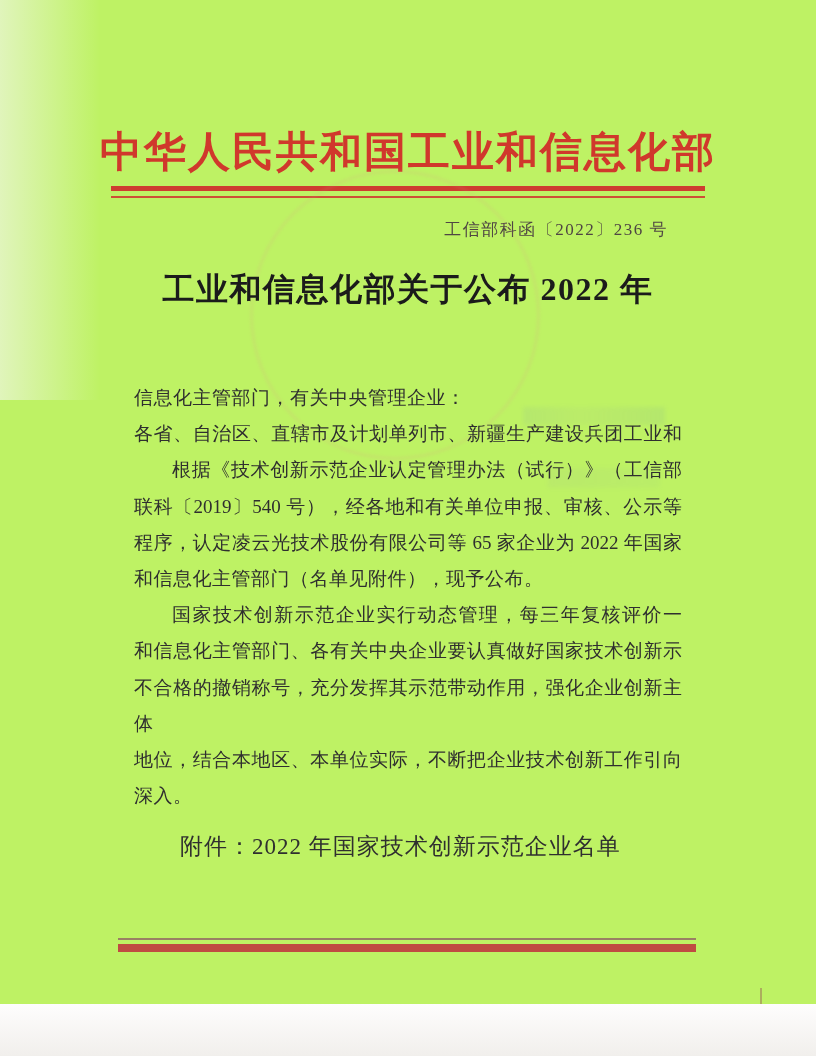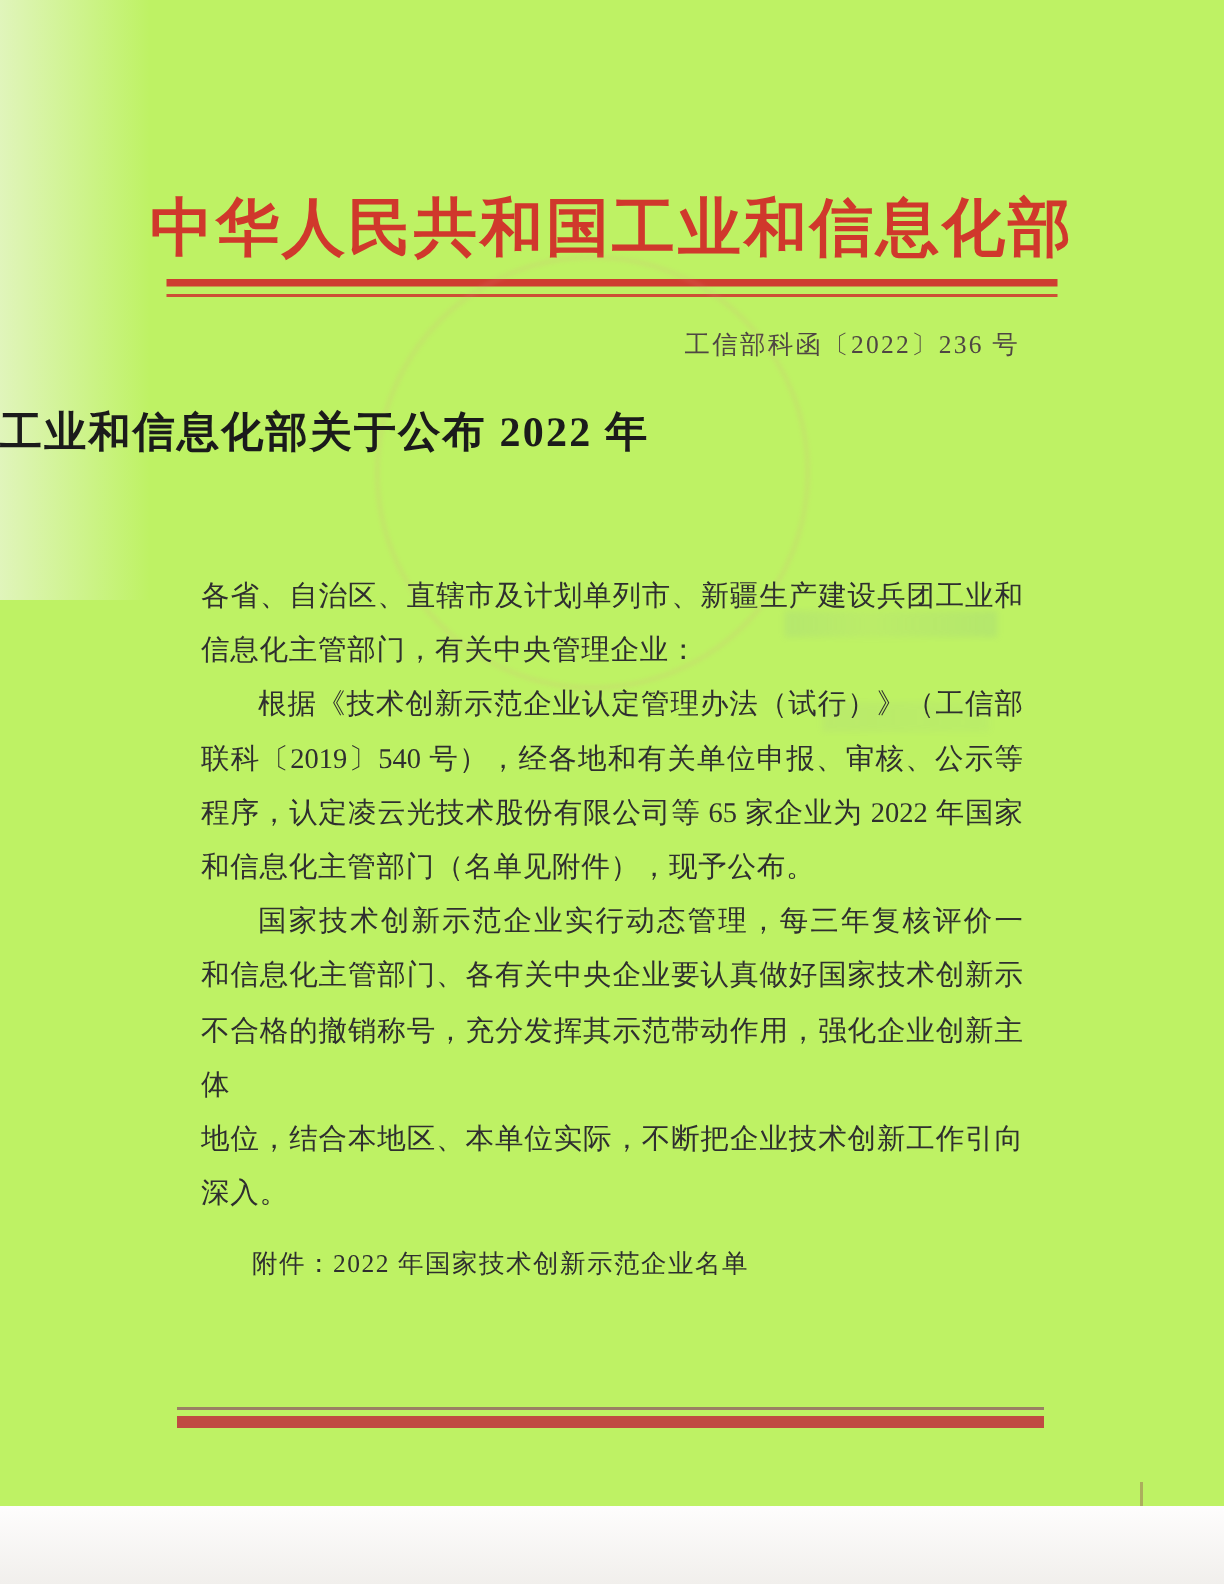--- a/index.html
+++ b/index.html
@@ -16,47 +16,47 @@
   }
   .org-header{
     position:absolute;top:124px;left:0;right:0;text-align:center;
     font-size:42px;font-weight:700;color:var(--header-red);
     letter-spacing:2px;white-space:nowrap;
   }
   .rule{position:absolute;left:111px;right:111px;background:var(--rule-red);}
   .rule-thick{top:186px;height:5px;}
   .rule-thin{top:196px;height:2px;opacity:.9;}
   .doc-number{
-    position:absolute;top:218px;right:136px;
+    position:absolute;top:218px;right:148px;
     font-size:17px;color:var(--docnum-text);letter-spacing:1.5px;
   }
   .seal{
     position:absolute;left:250px;top:170px;width:290px;height:290px;
     border:3px solid var(--seal-pink);border-radius:50%;
     opacity:.14;filter:blur(1.5px);pointer-events:none;
   }
   .title{
-    position:absolute;top:270px;left:0;right:0;text-align:left;
-    font-size:28px;font-weight:700;color:var(--title-text);
+    position:absolute;top:270px;left:0;right:0;text-align:center;
+    font-size:32px;font-weight:700;color:var(--title-text);
     line-height:38px;letter-spacing:1.5px;
   }
   .title .title-line{display:block;}
   .body-block{
     position:absolute;top:380px;left:134px;width:548px;
     font-size:19px;color:var(--body-text);line-height:36.2px;
   }
   .doc-line{
     letter-spacing:.5px;
     text-align:justify;text-align-last:left;
   }
   .doc-line.justify{text-align-last:justify;letter-spacing:0;}
   .doc-line.indent{text-indent:2em;font-family:Liberation Serif, serif;}
   .attachment{
     position:absolute;top:831px;left:134px;width:548px;
-    font-size:17px;color:var(--body-text);text-indent:2em;letter-spacing:1px;
+    font-size:23px;color:var(--body-text);text-indent:2em;letter-spacing:1px;
   }
   .bottom-rule-thin{
     position:absolute;top:938px;left:118px;right:120px;height:2px;
     background:var(--band-dark);opacity:.75;
   }
   .bottom-rule-band{
     position:absolute;top:944px;left:118px;right:120px;height:8px;
     background:var(--band-red);
   }
   
@@ -90,23 +90,23 @@
 
   <h1 class="title">
     <span class="title-line">工业和信息化部关于公布 2022 年</span>
   </h1>
 
   <div class="smudge smudge-a"></div>
   <div class="smudge smudge-b"></div>
 
   <div class="body-block">
 
+      <div class="doc-line">信息化主管部门，有关中央管理企业：</div>
+
       <div class="doc-line justify">各省、自治区、直辖市及计划单列市、新疆生产建设兵团工业和</div>
-
-      <div class="doc-line">信息化主管部门，有关中央管理企业：</div>
 
       <div class="doc-line indent justify">根据《技术创新示范企业认定管理办法（试行）》（工信部</div>
 
       <div class="doc-line justify">联科〔2019〕540 号），经各地和有关单位申报、审核、公示等</div>
 
       <div class="doc-line justify">程序，认定凌云光技术股份有限公司等 65 家企业为 2022 年国家</div>
 
       <div class="doc-line">和信息化主管部门（名单见附件），现予公布。</div>
 
       <div class="doc-line indent justify">国家技术创新示范企业实行动态管理，每三年复核评价一</div>

